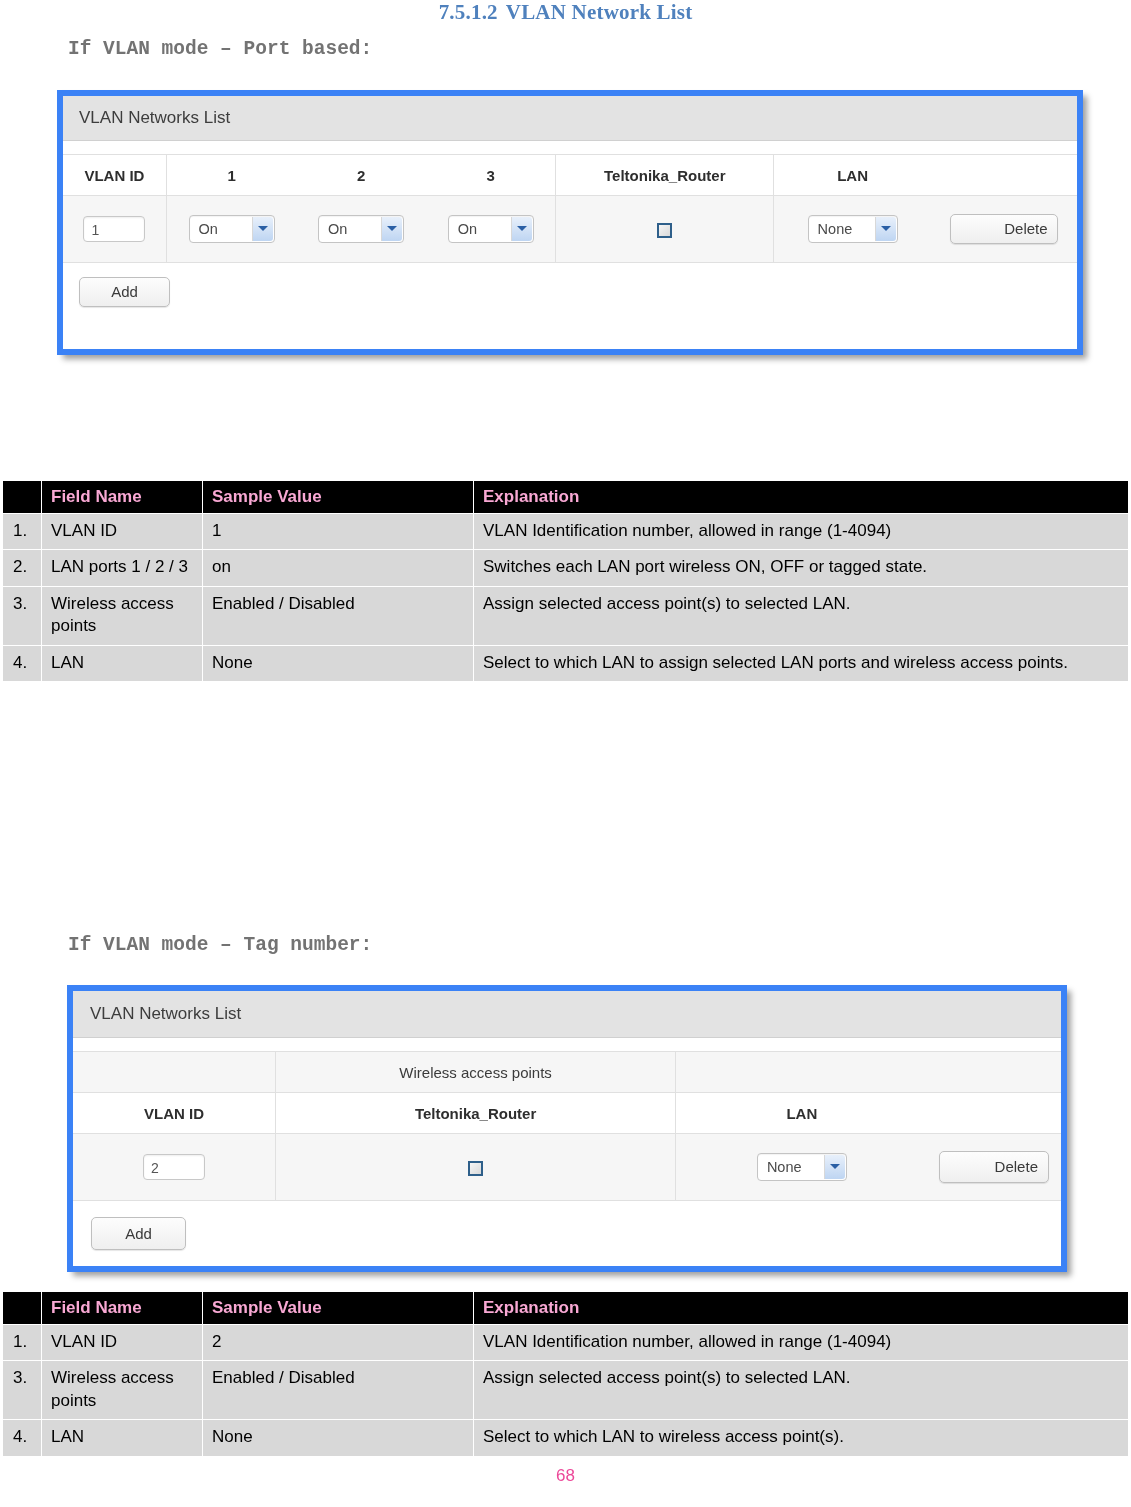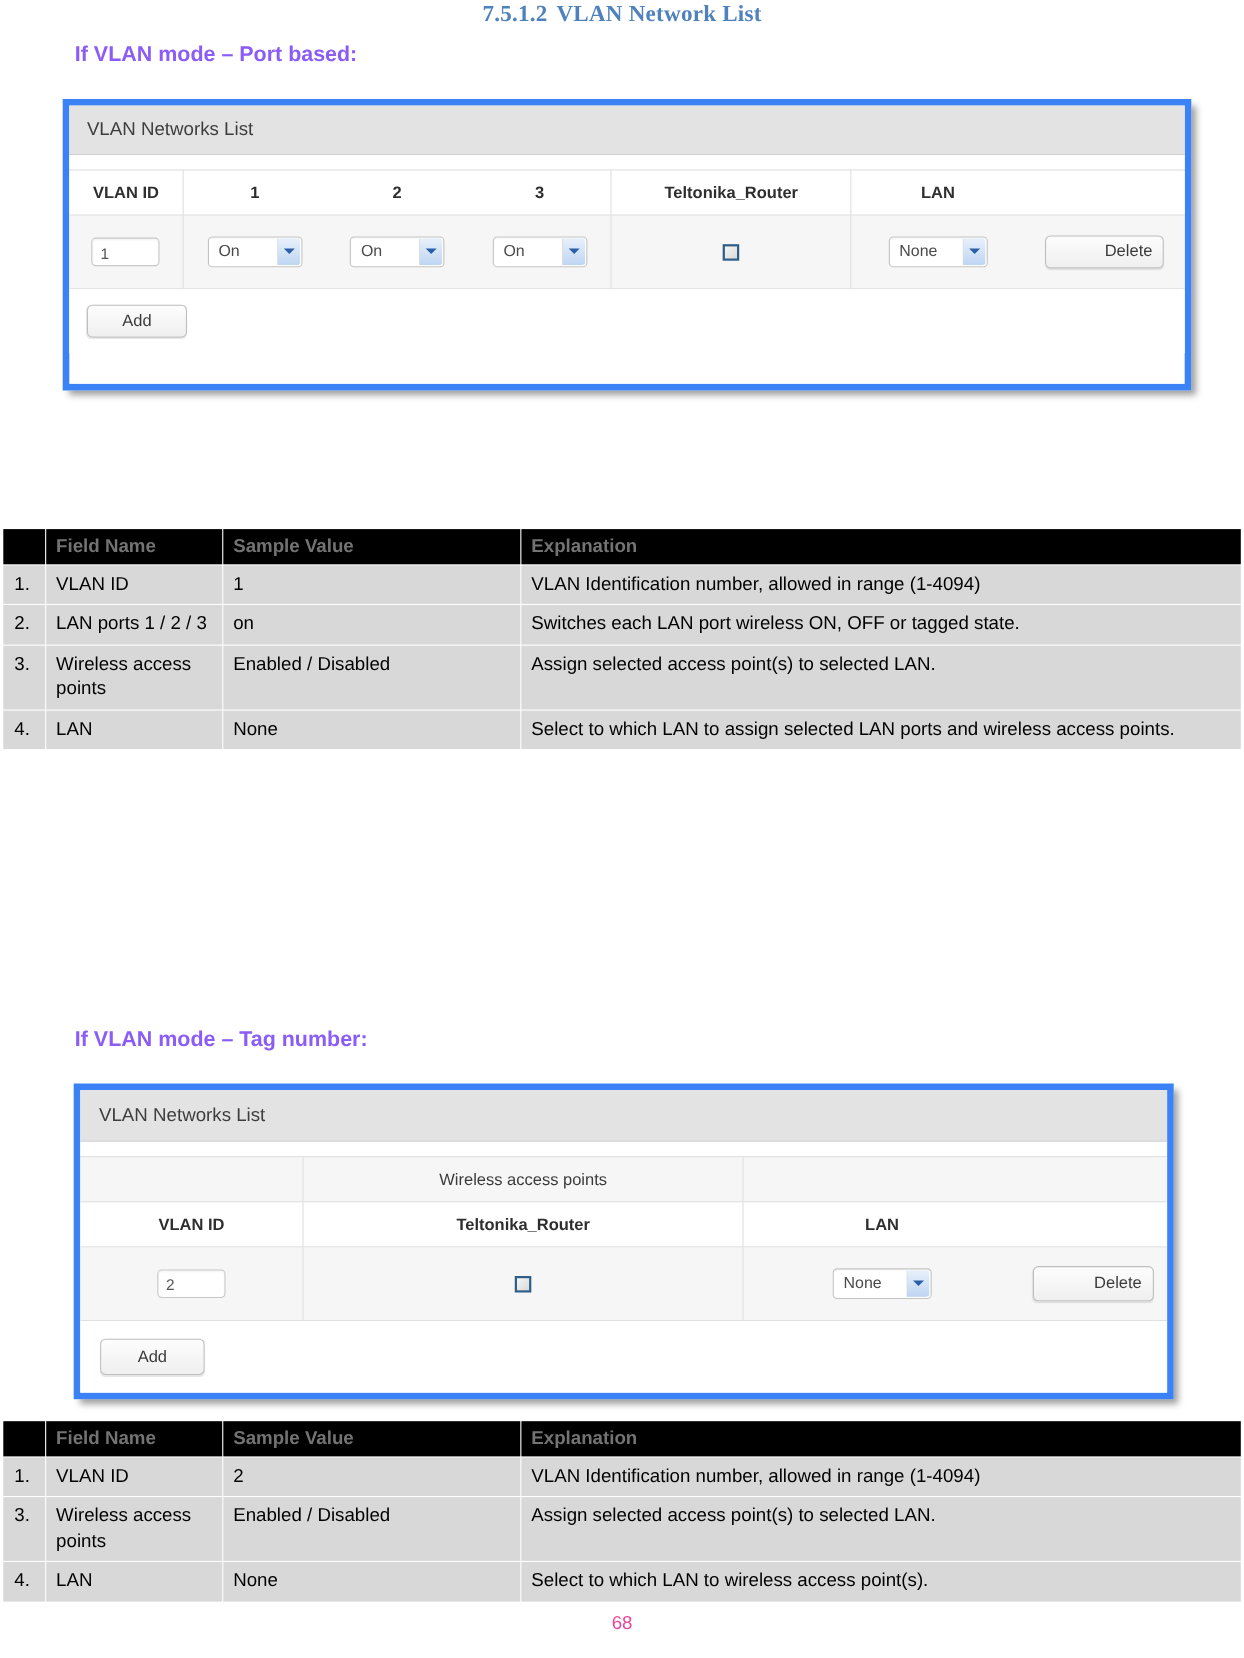--- a/index.html
+++ b/index.html
@@ -26,24 +26,24 @@
     font-family: "Liberation Serif", serif;
     font-weight: bold;
     font-size: 21px;
     color: #4f81bd;
     letter-spacing: 0.2px;
   }
   .doc-heading .num { margin-right: 8px; }
 
   .sub-heading {
     position: absolute;
-    font-family: Liberation Sans, sans-serif;
+    font-family: Liberation Mono, monospace;
     font-weight: bold;
     font-size: 19.5px;
-    color: #8b5cf6;
+    color: #737373;
     white-space: nowrap;
   }
   #sub-heading-port { left: 68px; top: 38px; }
   #sub-heading-tag  { left: 68px; top: 934px; }
 
   
   .panel {
     position: absolute;
     background: #ffffff;
     border: 6px solid #3b82f6;
@@ -188,21 +188,21 @@
     border-collapse: separate;
     border-spacing: 1px;
     background: #ffffff;
     table-layout: fixed;
   }
   #desc-table-port { left: 2px; top: 480px; width: 1127px; }
   #desc-table-tag  { left: 2px; top: 1291px; width: 1127px; }
 
   .desc-table th {
     background: #000000;
-    color: #737373;
+    color: #f9a8d4;
     font-weight: bold;
     font-size: 17px;
     text-align: left;
     padding: 6px 0 6px 9px;
     font-family: "Liberation Sans", sans-serif;
     vertical-align: middle;
   }
   .desc-table td {
     background: #d8d8d8;
     color: #000000;

